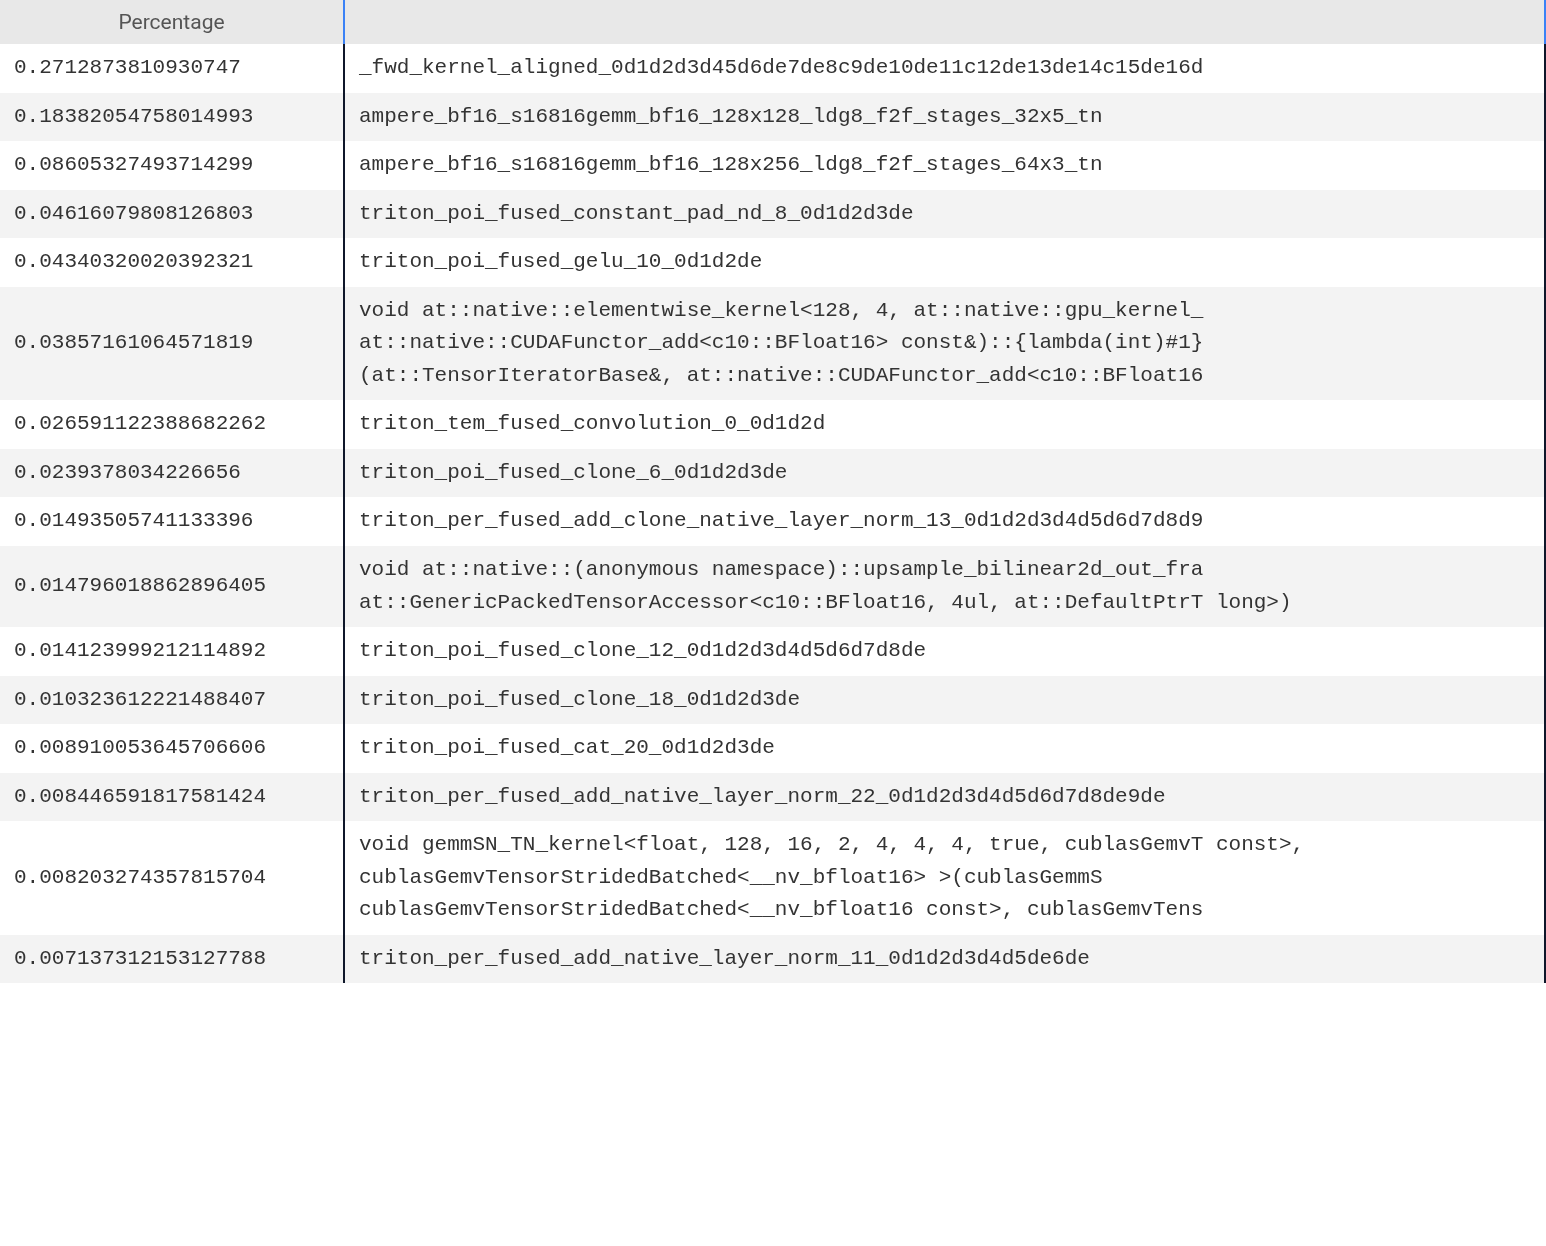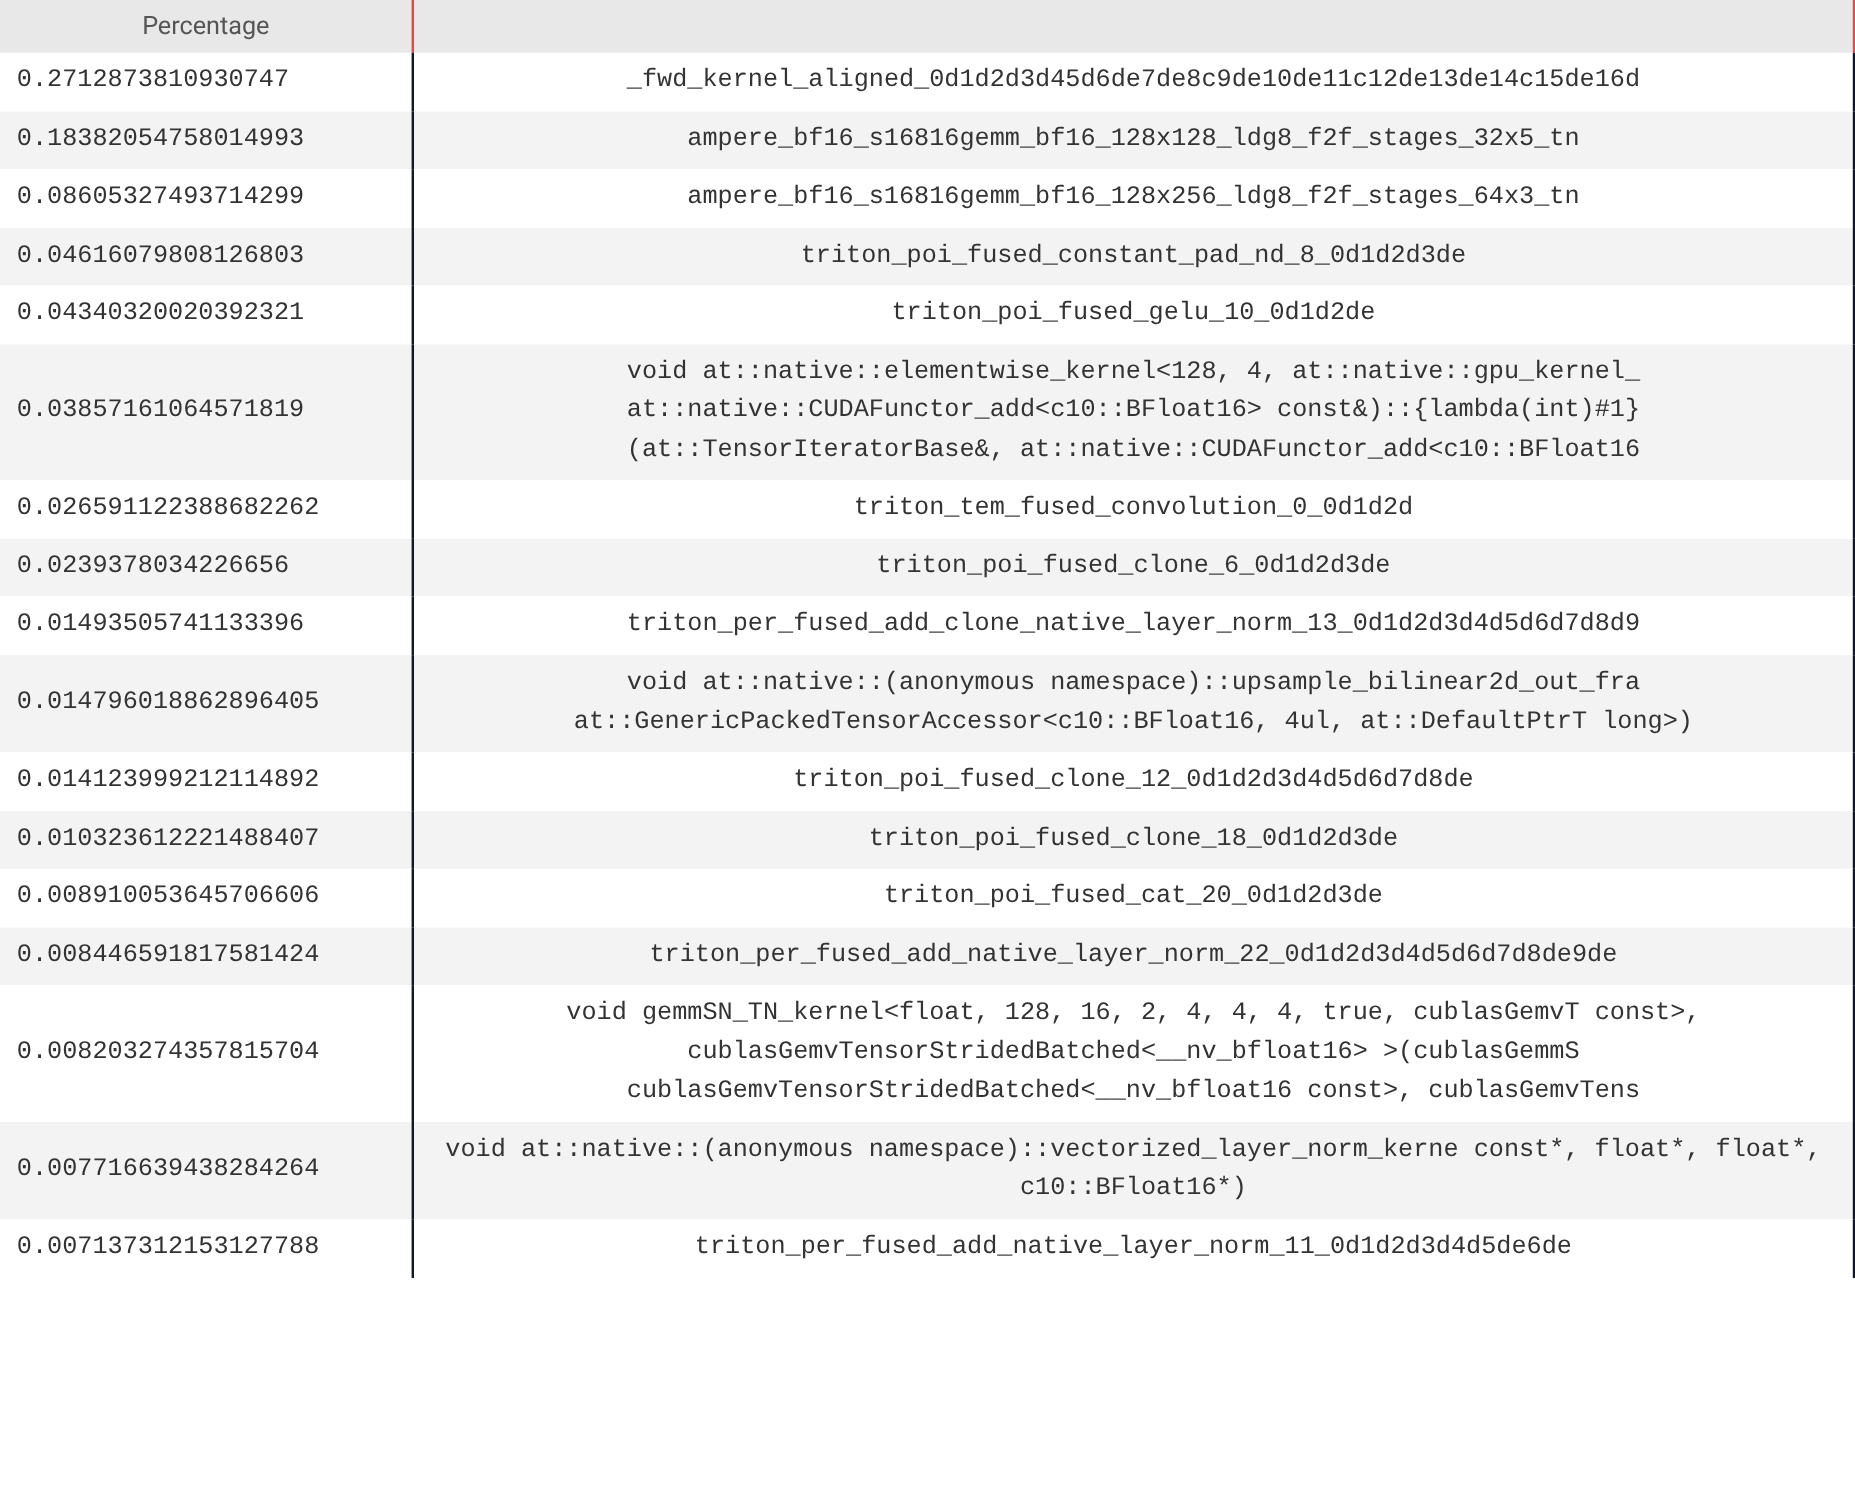--- a/index.html
+++ b/index.html
@@ -23,21 +23,21 @@
     .header-row {
       display: table-row;
       background: #e8e8e8;
     }
     .header-cell {
       display: table-cell;
       padding: 10px 14px;
       color: #555;
       font-weight: 400;
       font-size: 21px;
-      border-right: 2px solid #ef4444;
+      border-right: 2px solid #3b82f6;
       text-align: center;
       vertical-align: middle;
     }
     .header-cell.col-percentage {
       width: 344px;
       min-width: 344px;
     }
     .header-cell.col-name {
       text-align: left;
     }
@@ -62,21 +62,20 @@
       border-right: 2px solid #0f172a;
     }
     .cell.col-percentage {
       width: 344px;
       min-width: 344px;
       white-space: nowrap;
       text-align: left;
     }
     .cell.col-name {
       white-space: normal;
-      text-align: center;
     }
     .partial-row .cell {
       padding-bottom: 0;
     }
   </style>
 </head>
 <body>
 
 <div class="table">
   <div class="header-row">
@@ -138,20 +137,16 @@
   </div>
   <div class="data-row">
     <div class="cell col-percentage">0.008446591817581424</div>
     <div class="cell col-name">triton_per_fused_add_native_layer_norm_22_0d1d2d3d4d5d6d7d8de9de</div>
   </div>
   <div class="data-row">
     <div class="cell col-percentage">0.008203274357815704</div>
     <div class="cell col-name">void gemmSN_TN_kernel&lt;float, 128, 16, 2, 4, 4, 4, true, cublasGemvT const&gt;, cublasGemvTensorStridedBatched&lt;__nv_bfloat16&gt; &gt;(cublasGemmS cublasGemvTensorStridedBatched&lt;__nv_bfloat16 const&gt;, cublasGemvTens</div>
   </div>
   <div class="data-row">
-    <div class="cell col-percentage">0.007716639438284264</div>
-    <div class="cell col-name">void at::native::(anonymous namespace)::vectorized_layer_norm_kerne const*, float*, float*, c10::BFloat16*)</div>
-  </div>
-  <div class="data-row">
     <div class="cell col-percentage">0.007137312153127788</div>
     <div class="cell col-name">triton_per_fused_add_native_layer_norm_11_0d1d2d3d4d5de6de</div>
   </div>
 </div>
 
 </body></html>

